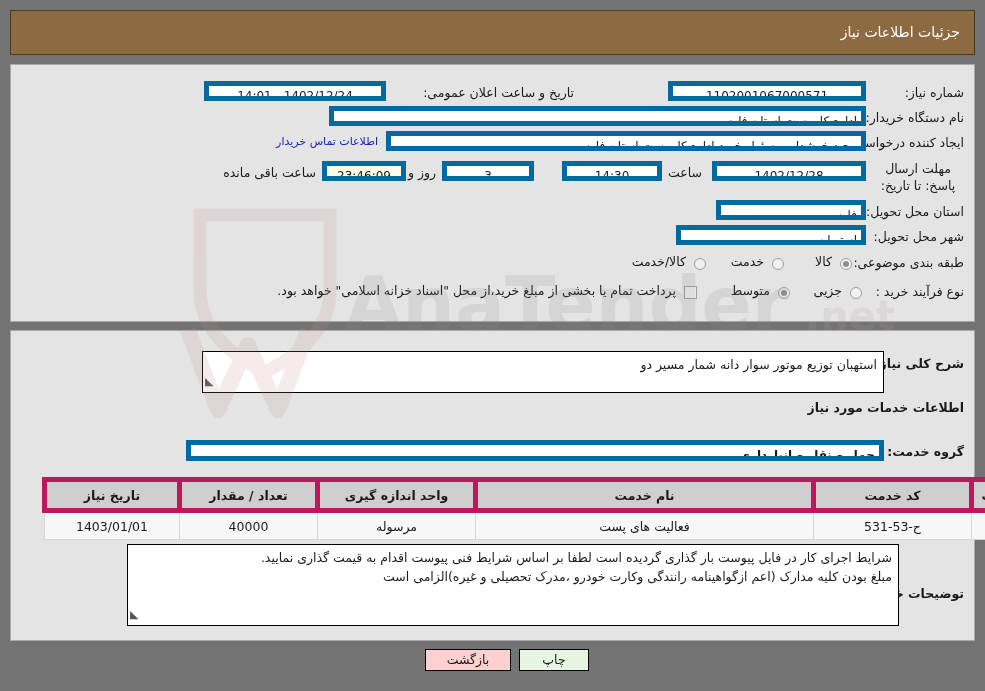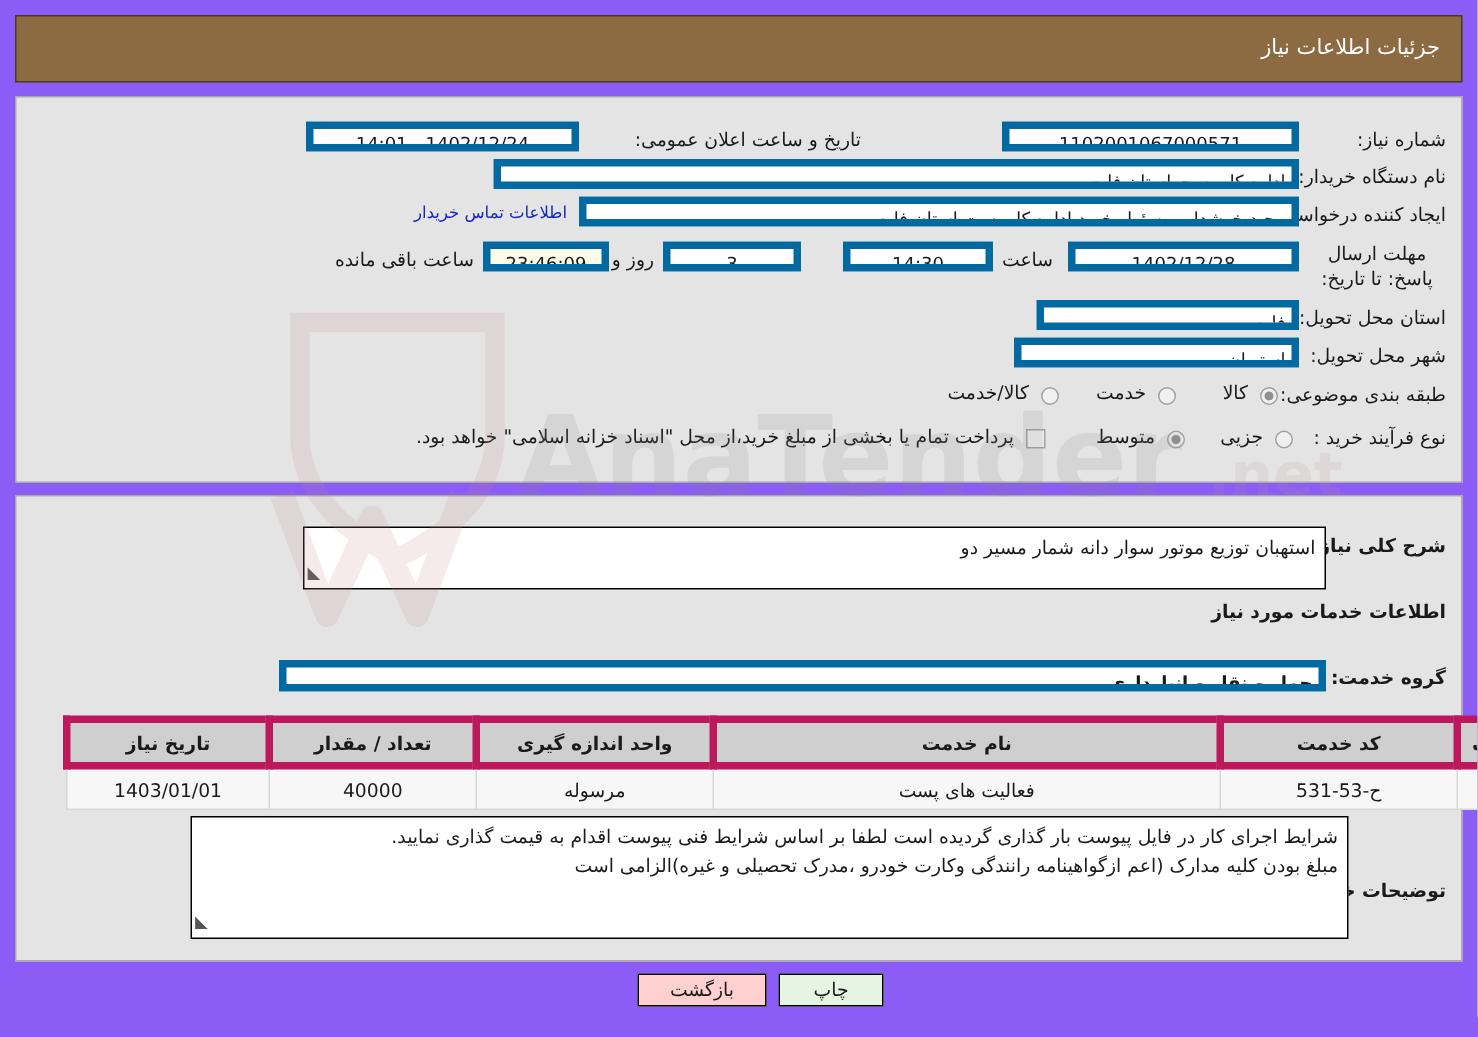--- a/index.html
+++ b/index.html
@@ -5,21 +5,21 @@
   html, body {
     margin: 0;
     padding: 0;
     background: #e4e4e4;
     font-family: "DejaVu Sans", "Liberation Sans", sans-serif;
   }
   #page {
     position: relative;
     width: 985px;
     height: 691px;
-    background: #8b5cf6;
+    background: #737373;
     overflow: hidden;
     direction: rtl;
   }
 
   
   .header-bar {
     position: absolute;
     left: 10px;
     top: 10px;
     width: 965px;
@@ -215,21 +215,21 @@
     <div class="lbl" style="right:10px; top:95px; width:92px; line-height:17px; white-space:normal;">مهلت ارسال پاسخ: تا تاریخ:</div>
     <div class="box center" style="right:108px; top:96px; width:154px; height:20px;">1402/12/28</div>
     <div class="lbl" style="right:272px; top:100px;margin-left:40px;">ساعت</div>
     <div class="box center" style="right:312px; top:96px; width:100px; height:20px;">14:30</div>
     <div class="box center" style="right:440px; top:96px; width:92px; height:20px;">3</div>
     <div class="lbl" style="right:538px; top:100px;">روز و</div>
     <div class="box cream center" style="right:568px; top:96px; width:84px; height:20px;">23:46:09</div>
     <div class="lbl" style="right:658px; top:100px;">ساعت باقی مانده</div>
 
     <div class="lbl" style="right:10px; top:139px;">استان محل تحویل:</div>
-    <div class="box right" style="right:108px; top:135px; width:175px; height:20px;">فارس</div>
+    <div class="box right" style="right:108px; top:135px; width:150px; height:20px;">فارس</div>
 
     <div class="lbl" style="right:10px; top:164px;">شهر محل تحویل:</div>
     <div class="box right" style="right:108px; top:160px; width:190px; height:20px;">استهبان</div>
 
     <div class="lbl" style="right:10px; top:190px;">طبقه بندی موضوعی:</div>
 
     <div class="radio on" style="right:122px; top:193px;"></div>
     <div class="lbl" style="right:142px; top:189px;">کالا</div>
 
     <div class="radio" style="right:190px; top:193px;"></div>

